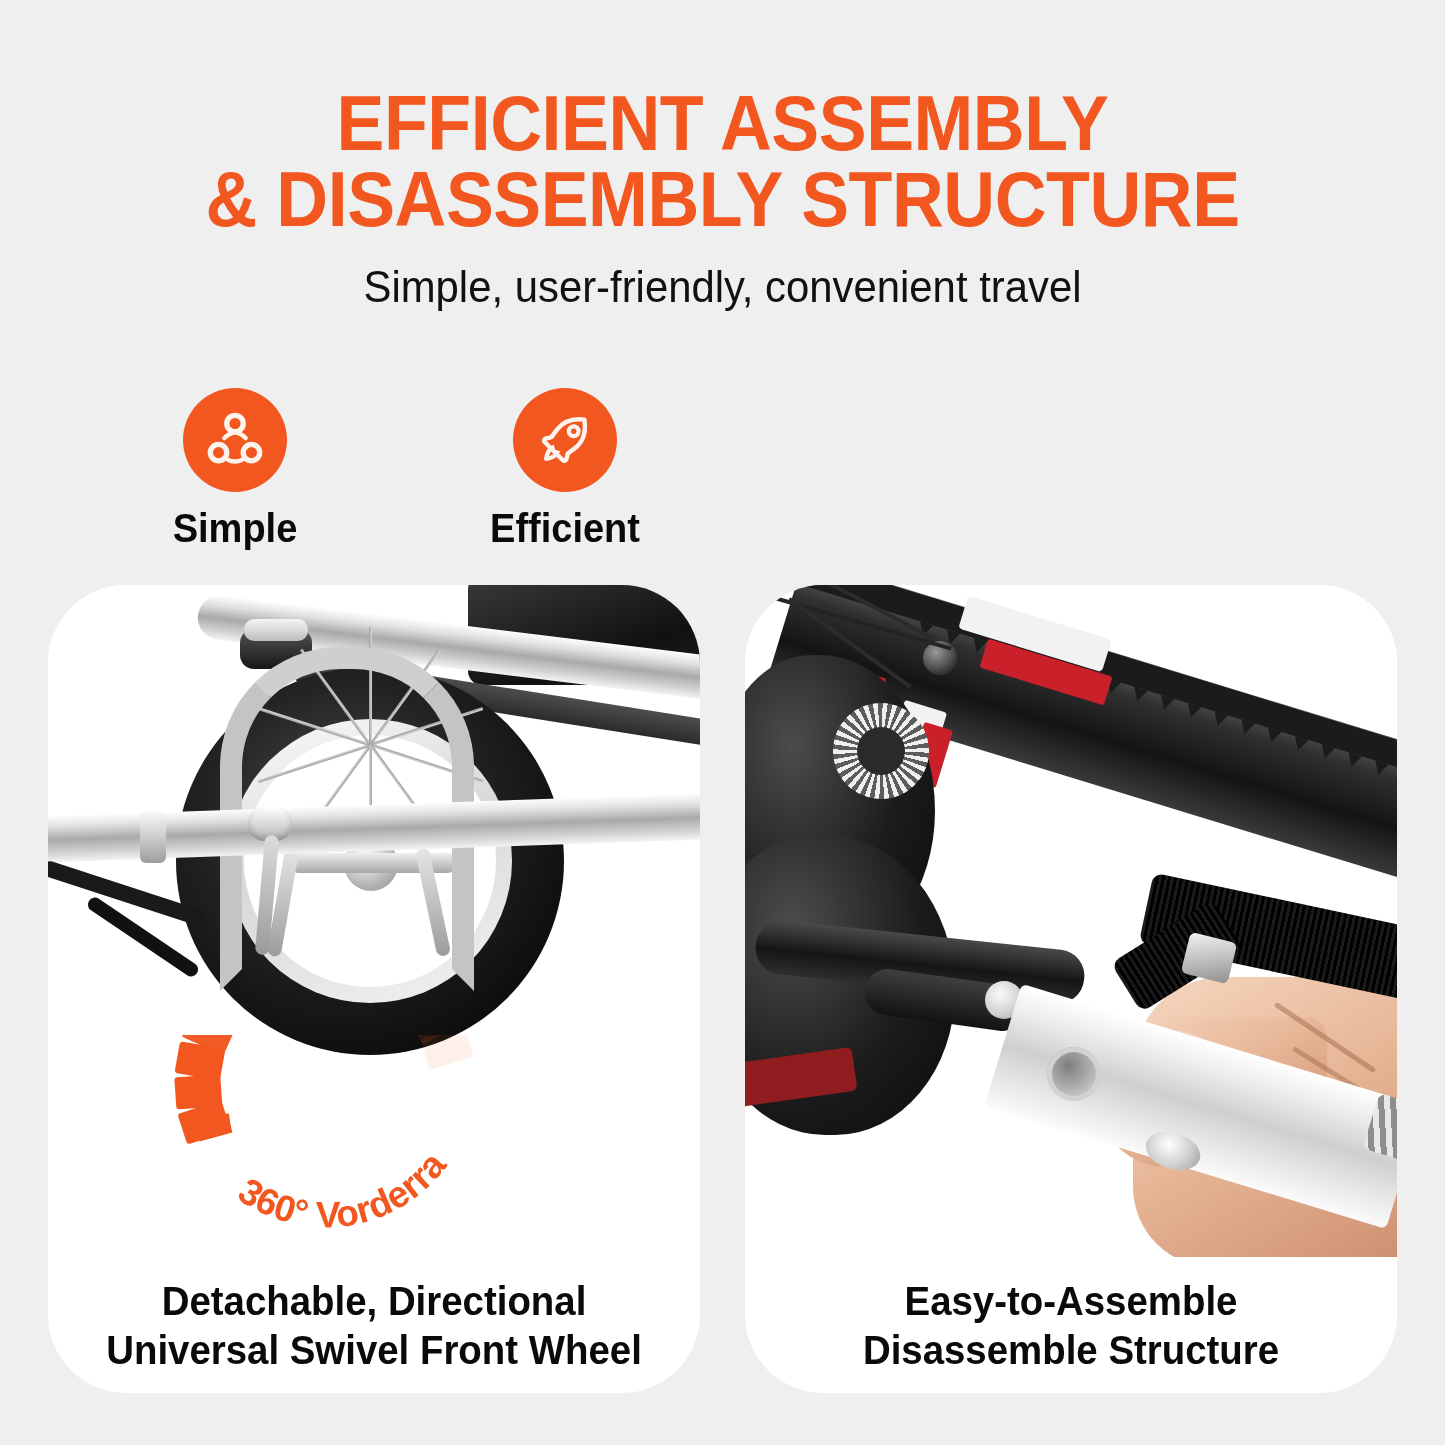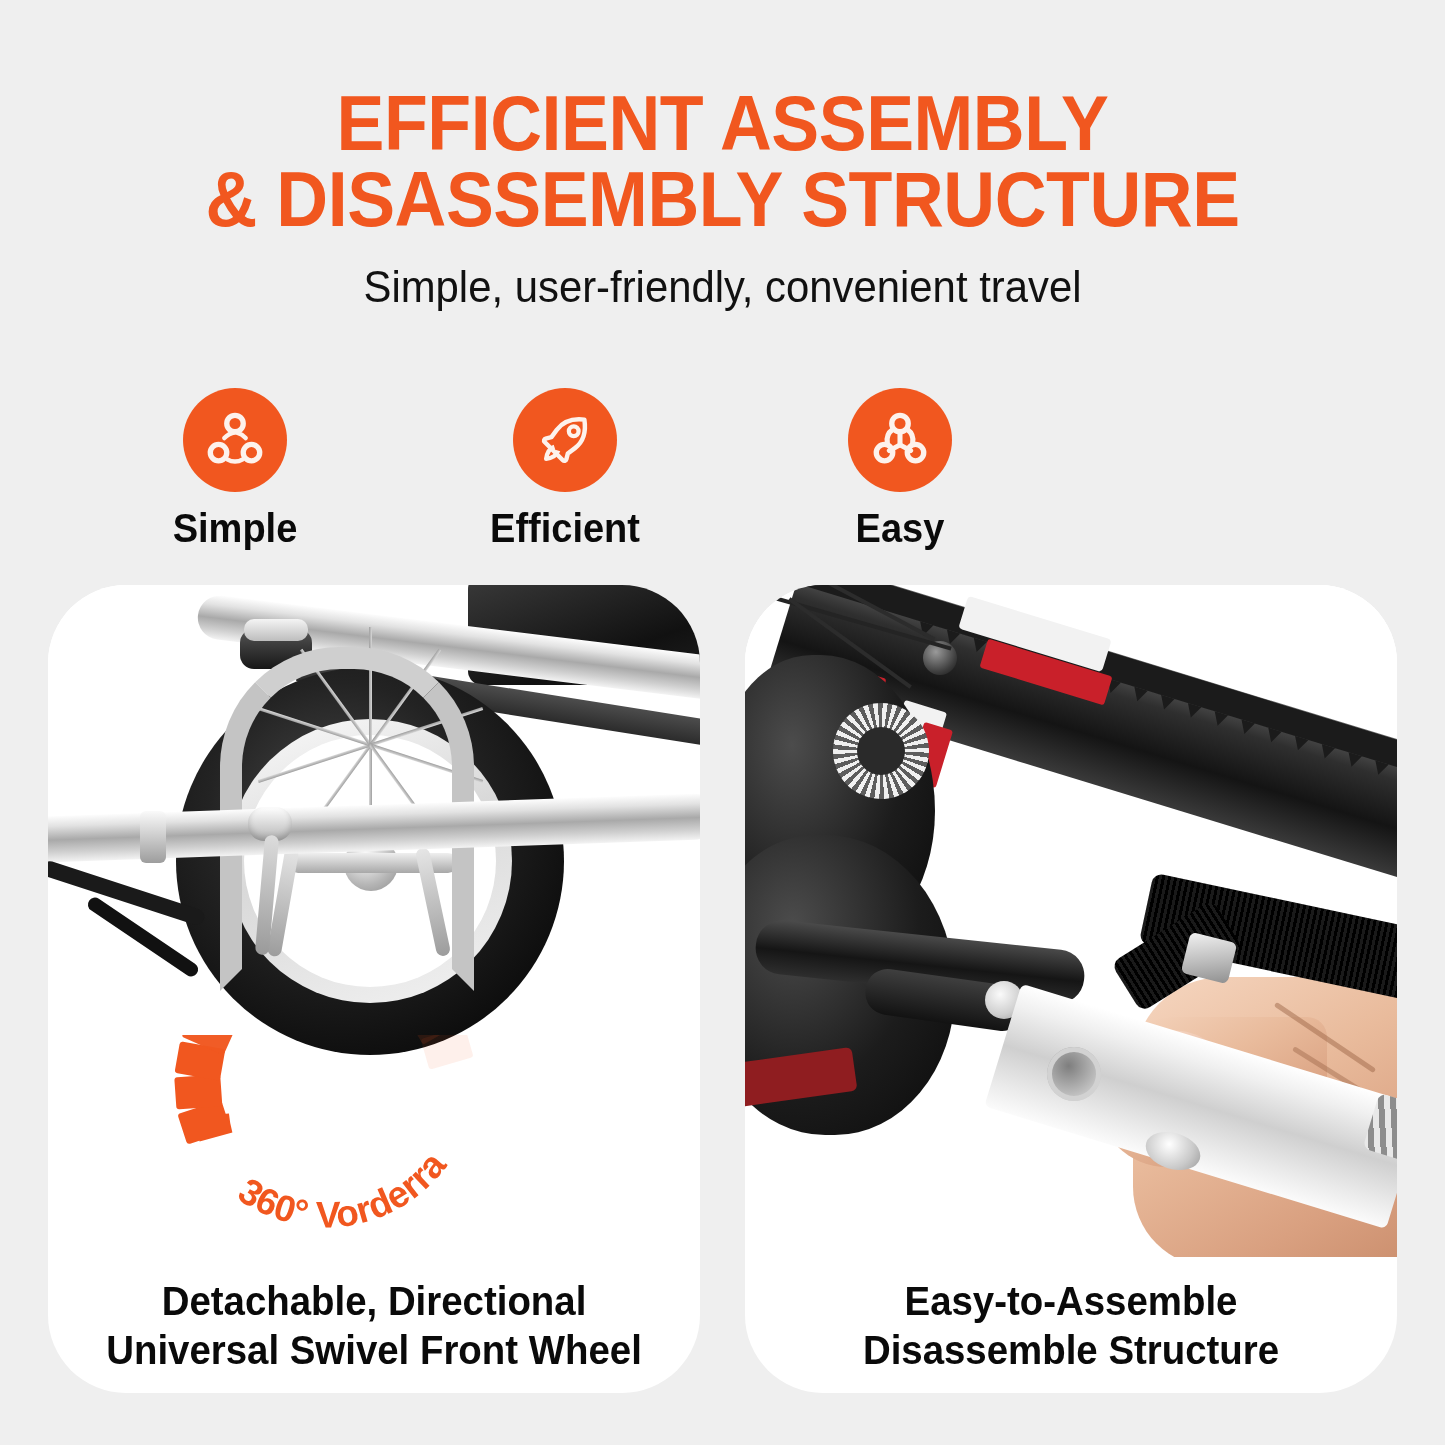--- a/index.html
+++ b/index.html
@@ -245,36 +245,20 @@
         <svg width="62" height="62" viewBox="0 0 64 64" fill="none">
           <path d="M52 11c-12-1.5-22 2-28.5 10.5L18 29l-6 1.5c-1.6.4-2.2 2.4-1 3.6l18.8 18.8c1.2 1.2 3.2.6 3.6-1L34.9 46l7.4-5.6C50.9 33.9 53.9 23.5 52 11z" stroke="#fdf2ec" stroke-width="4.6" stroke-linejoin="round" fill="none"></path>
           <circle cx="41" cy="23" r="5" stroke="#fdf2ec" stroke-width="4.4" fill="none"></circle>
           <path d="M21 39c-4.5 1.5-7.5 5.5-8.5 12.5 7-1 11-4 12.5-8.5" stroke="#fdf2ec" stroke-width="4.4" stroke-linejoin="round" fill="none"></path>
         </svg>
       </span>
     </div>
     <div class="feature-label">Efficient</div>
   </div>
 
-  <div class="feature" style="left:785px;">
-    <div class="feature-circle">
-      <span>
-        <svg width="62" height="62" viewBox="0 0 64 64" fill="none">
-          <circle cx="32" cy="15" r="8.5" stroke="#fdf2ec" stroke-width="5.5"></circle>
-          <circle cx="16" cy="45" r="8.5" stroke="#fdf2ec" stroke-width="5.5"></circle>
-          <circle cx="48" cy="45" r="8.5" stroke="#fdf2ec" stroke-width="5.5"></circle>
-          <path d="M32 24 L32 37 L21 43" stroke="#fdf2ec" stroke-width="5.2" stroke-linecap="round" stroke-linejoin="round" fill="none"></path>
-          <path d="M32 37 L43 43" stroke="#fdf2ec" stroke-width="5.2" stroke-linecap="round" fill="none"></path>
-          <path d="M24.5 21 A14 14 0 0 0 19 35" stroke="#fdf2ec" stroke-width="5.2" stroke-linecap="round" fill="none"></path>
-          <path d="M45 35 A14 14 0 0 0 39.5 21" stroke="#fdf2ec" stroke-width="5.2" stroke-linecap="round" fill="none"></path>
-        </svg>
-      </span>
-    </div>
-    <div class="feature-label">Easy</div>
-  </div>
 
 
 </div>
 
 <div class="cards">
 
   <div class="card card-left">
     <div class="photo">
       <div class="lphoto">
 

